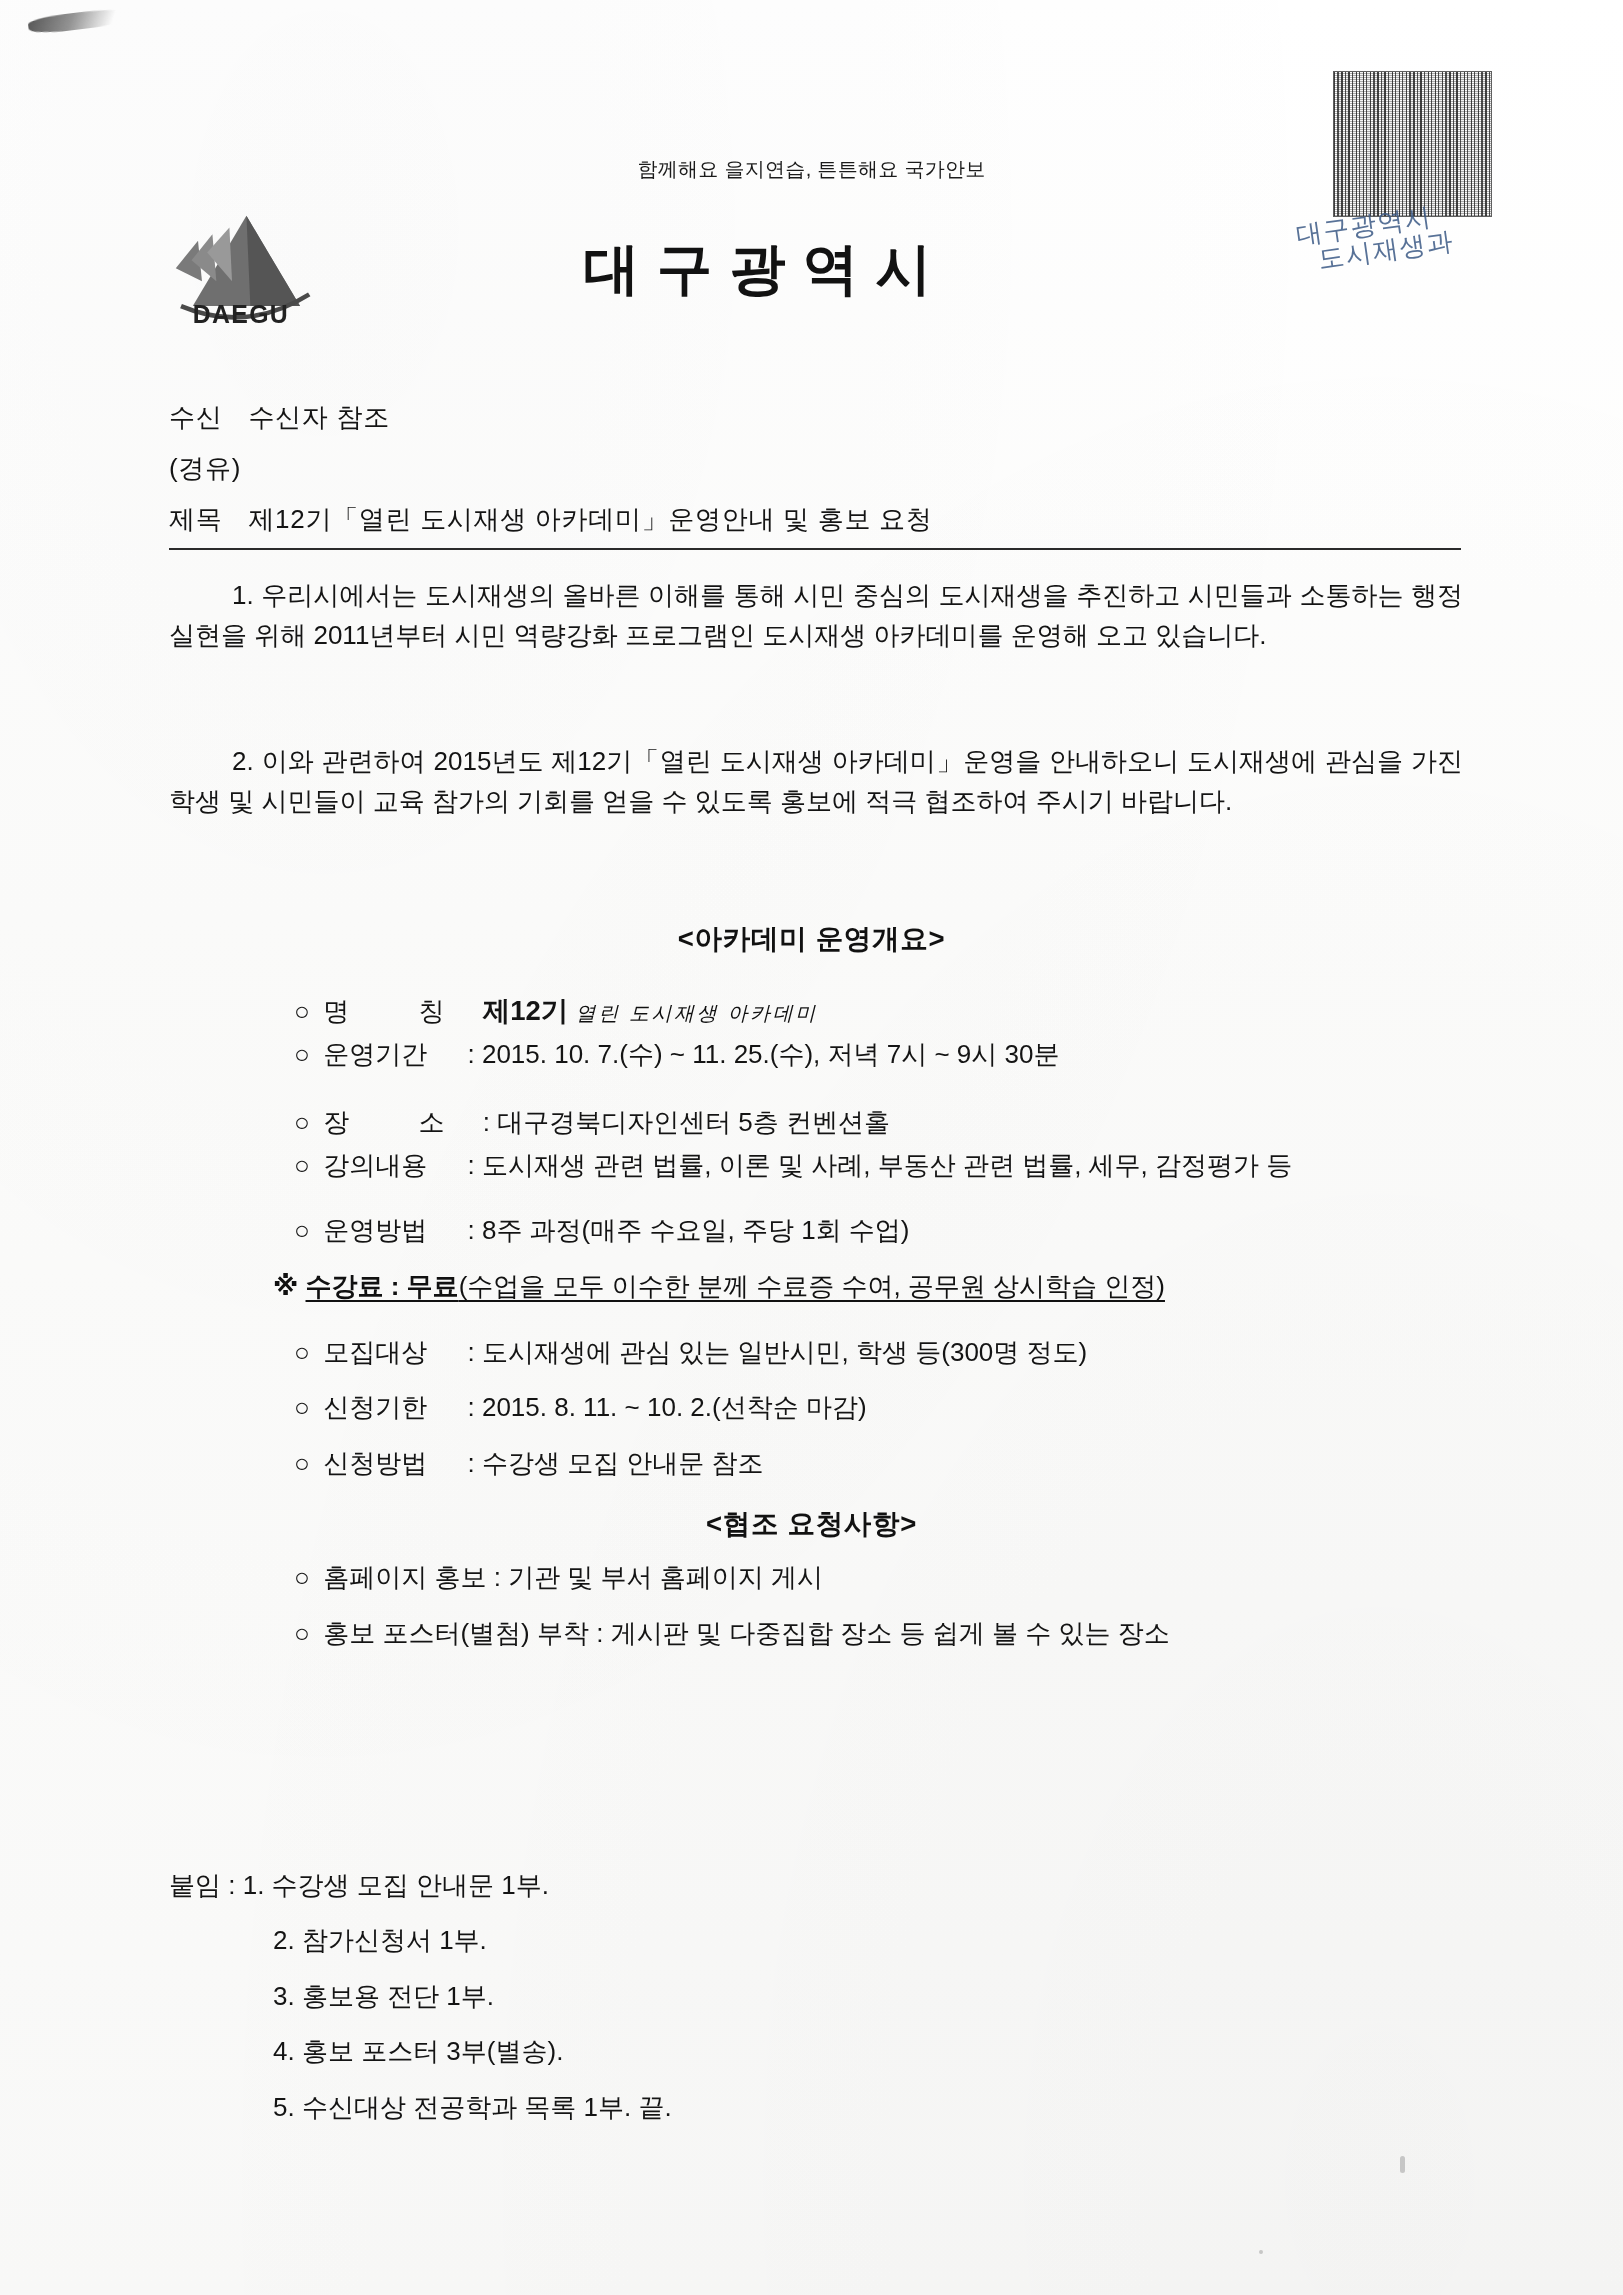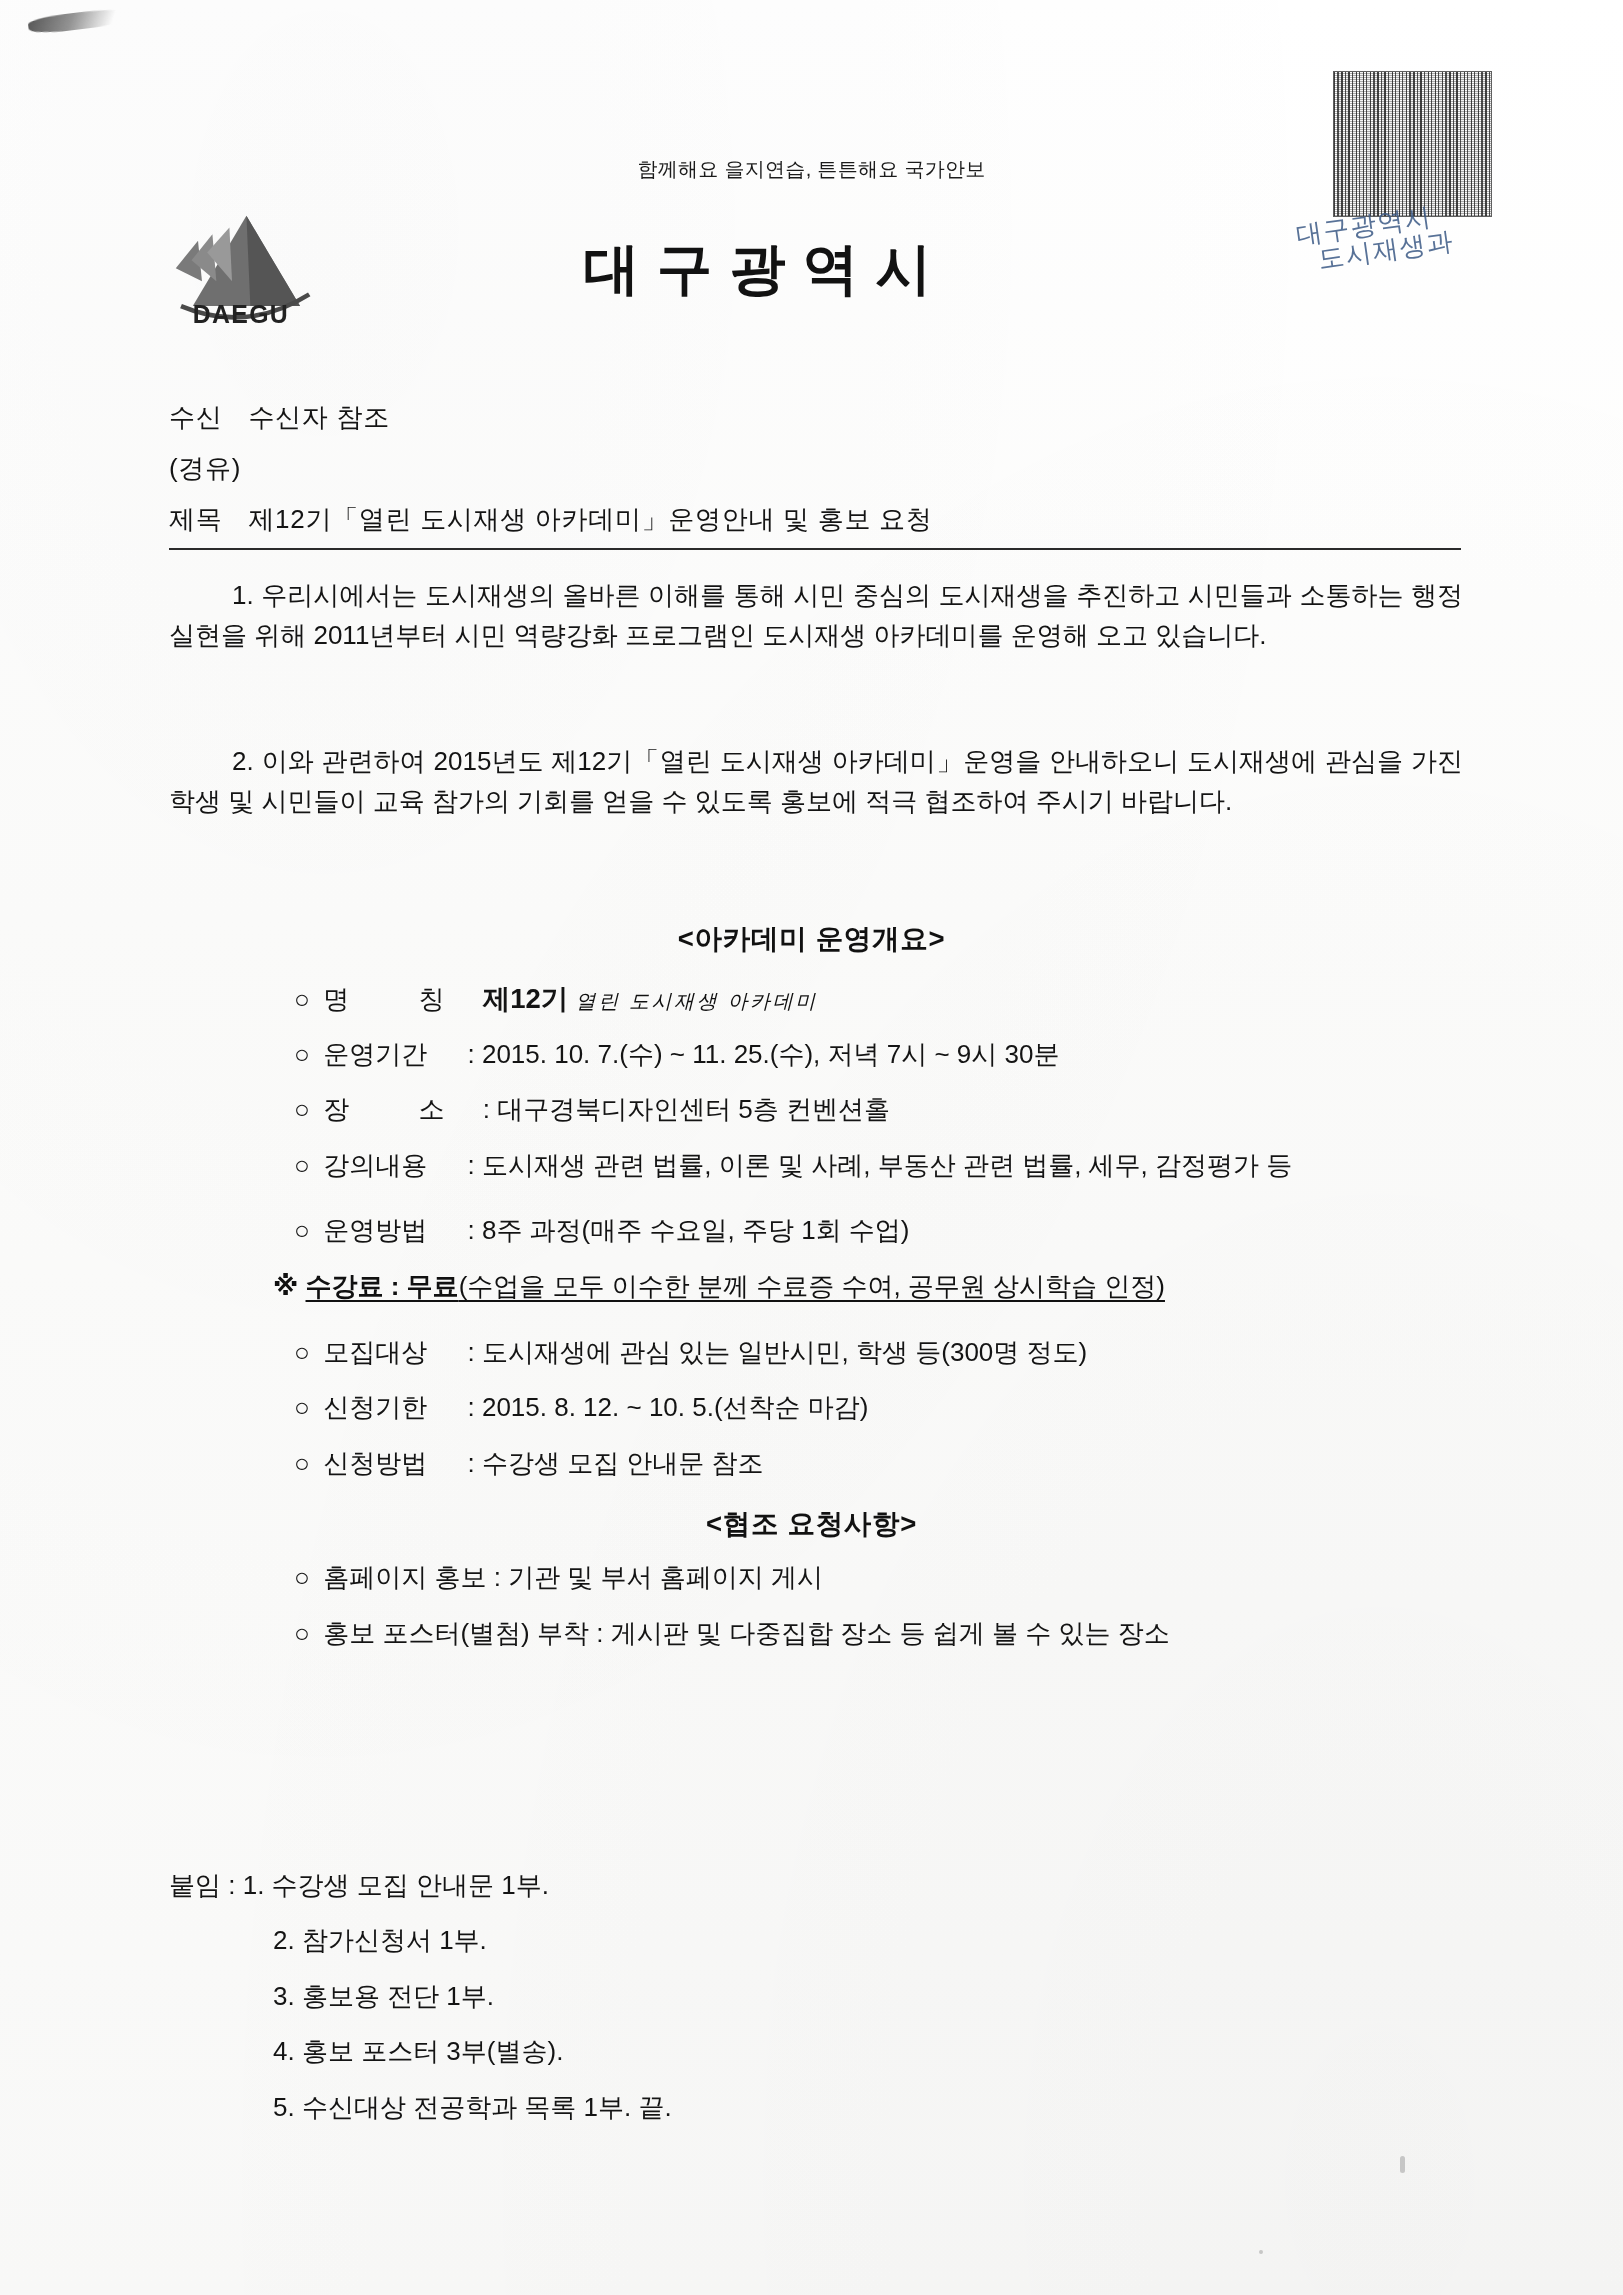--- a/index.html
+++ b/index.html
@@ -177,20 +177,21 @@
     color: #141414;
   }
   .bullet .key {
     display: inline-block;
     min-width: 137px;
   }
   .spread {
     display:inline-block;
     min-width: 137px;
     letter-spacing: 31px;
+    margin-top: 13px;
   }
 
   .b1 { left: 294px; top: 981px; }
   .b2 { left: 294px; top: 1037px; }
   .b3 { left: 294px; top: 1092px; }
   .b4 { left: 294px; top: 1148px; }
   .b5 { left: 294px; top: 1204px; margin-top: 9px; }
   .b7 { left: 294px; top: 1335px; }
   .b8 { left: 294px; top: 1390px; }
   .b9 { left: 294px; top: 1446px; }
@@ -334,21 +335,21 @@
 
     <div class="bullet b7">
       <span class="circ">○</span>
       <span class="key">모집대상</span>
       <span>: 도시재생에 관심 있는 일반시민, 학생 등(300명 정도)</span>
     </div>
 
     <div class="bullet b8">
       <span class="circ">○</span>
       <span class="key">신청기한</span>
-      <span>: 2015. 8. 12. ~ 10. 5.(선착순 마감)</span>
+      <span>: 2015. 8. 11. ~ 10. 2.(선착순 마감)</span>
     </div>
 
     <div class="bullet b9">
       <span class="circ">○</span>
       <span class="key">신청방법</span>
       <span>: 수강생 모집 안내문 참조</span>
     </div>
 
     <div class="section-title sec2">&lt;협조 요청사항&gt;</div>
 

